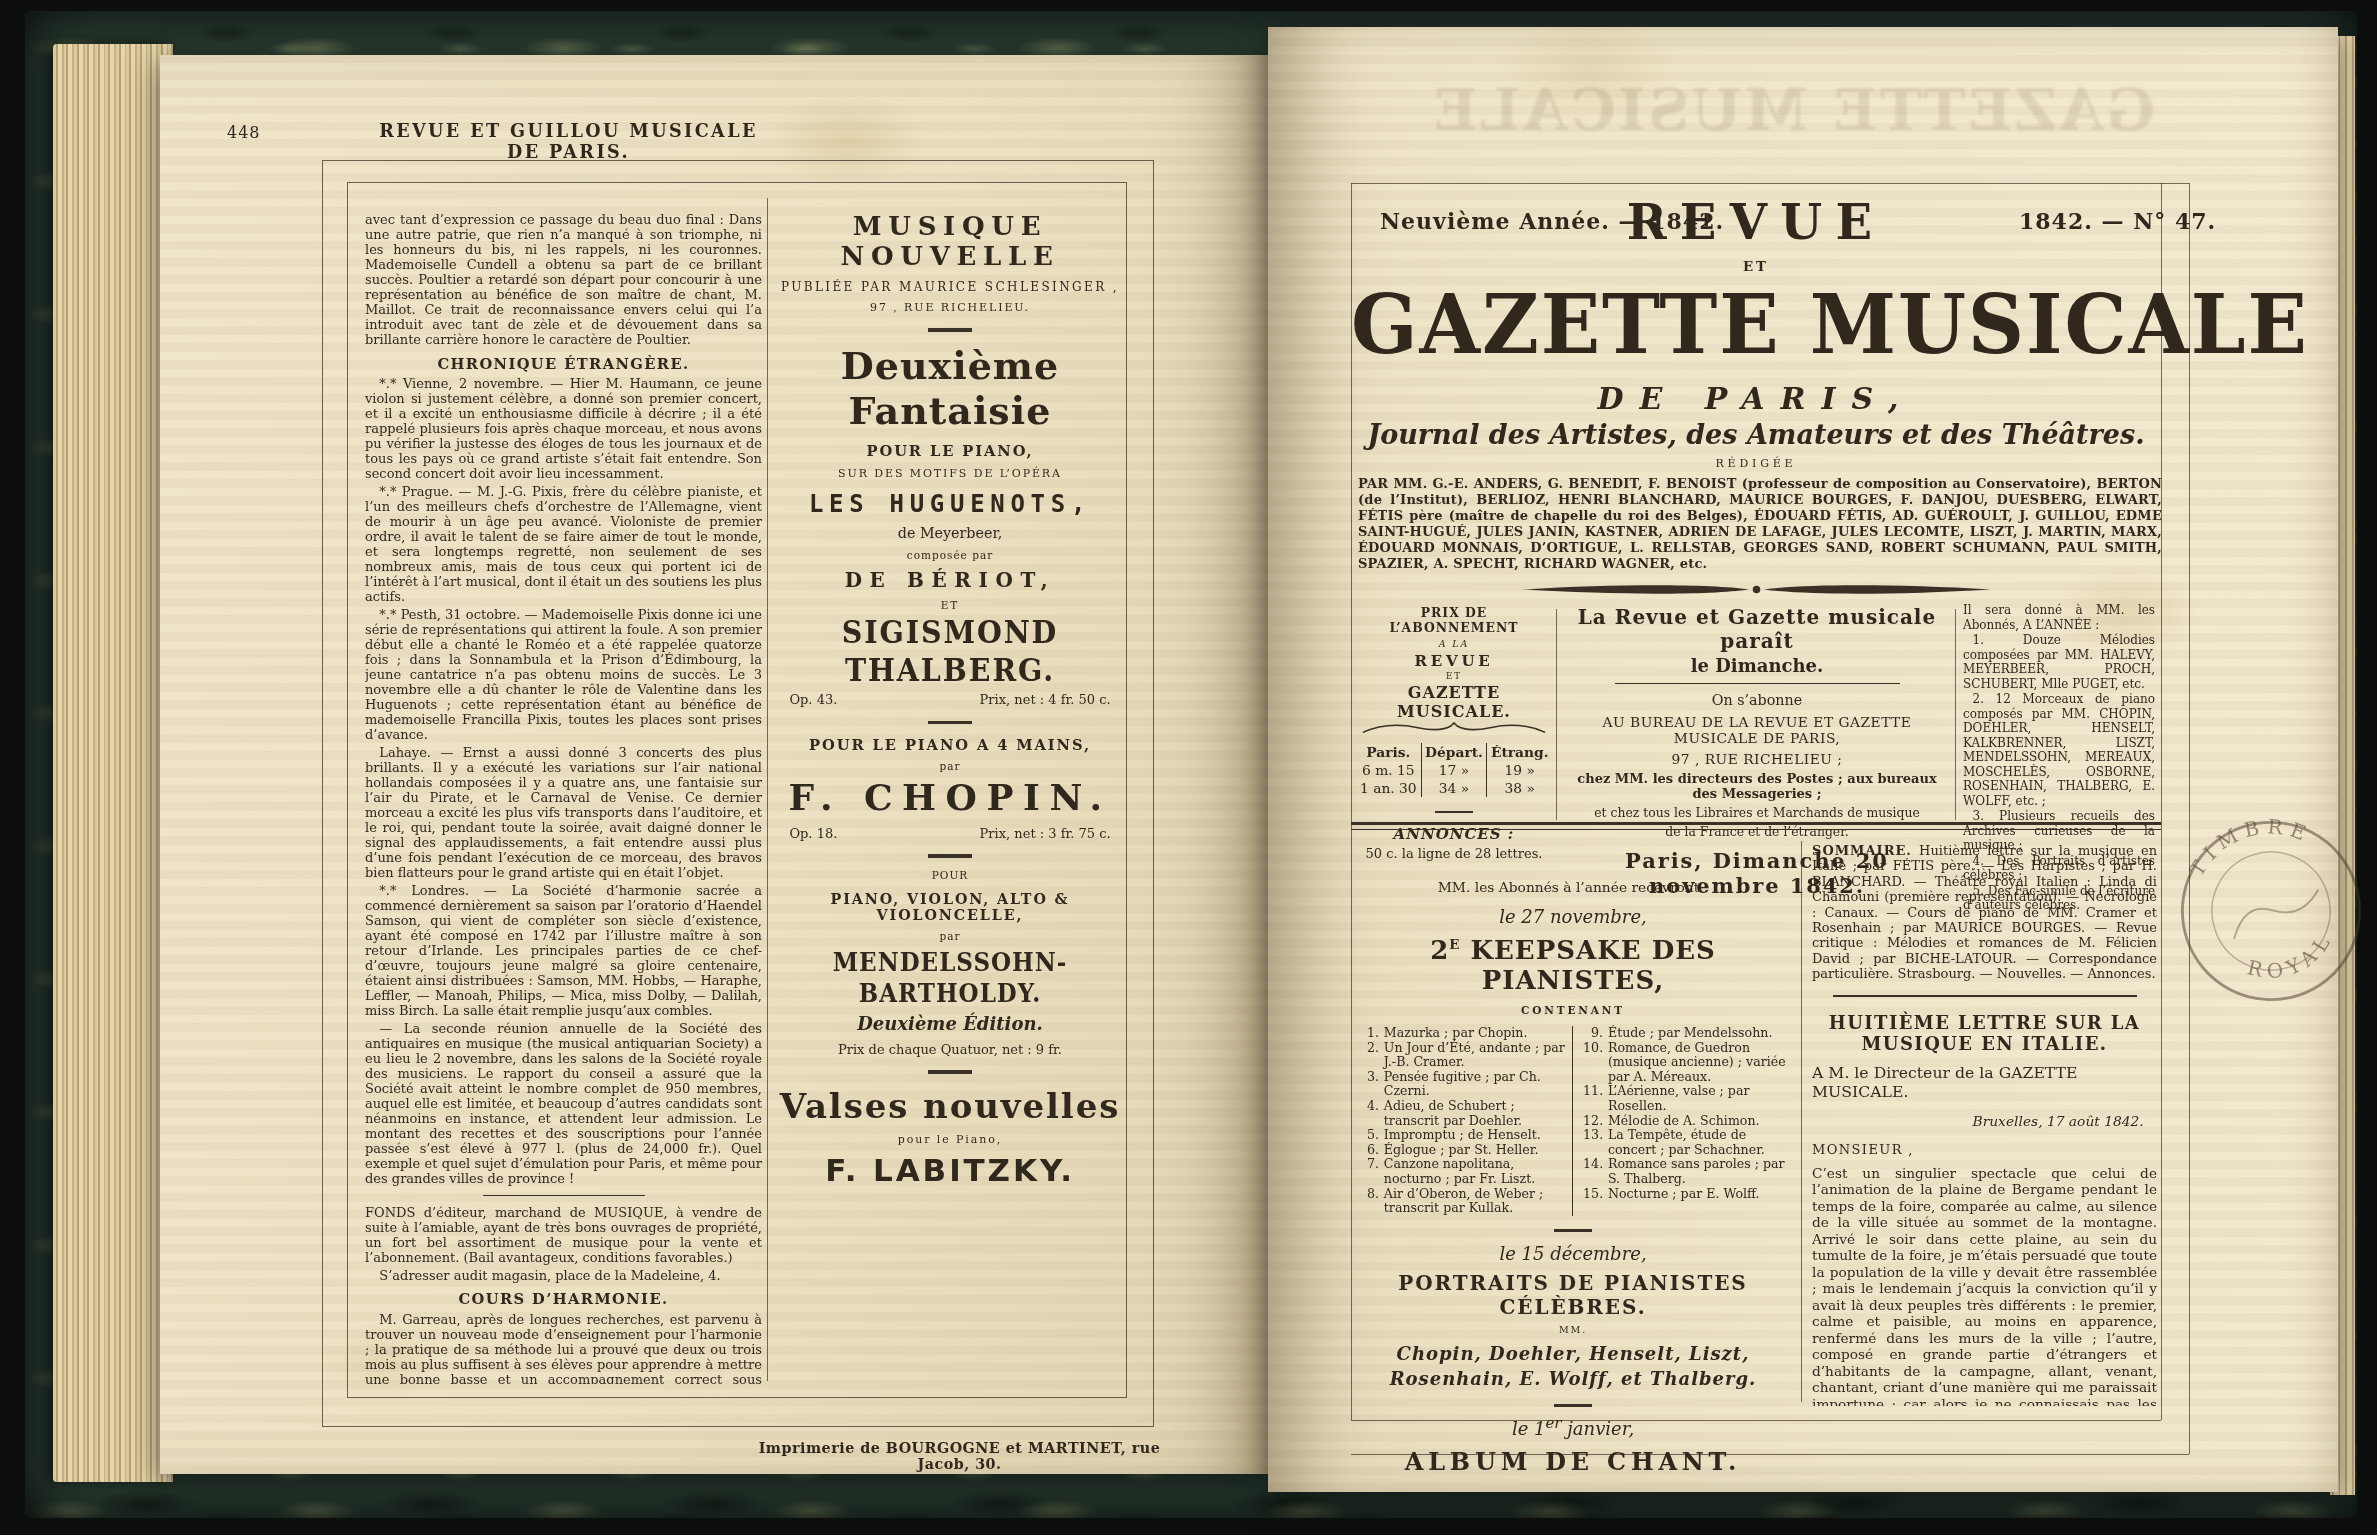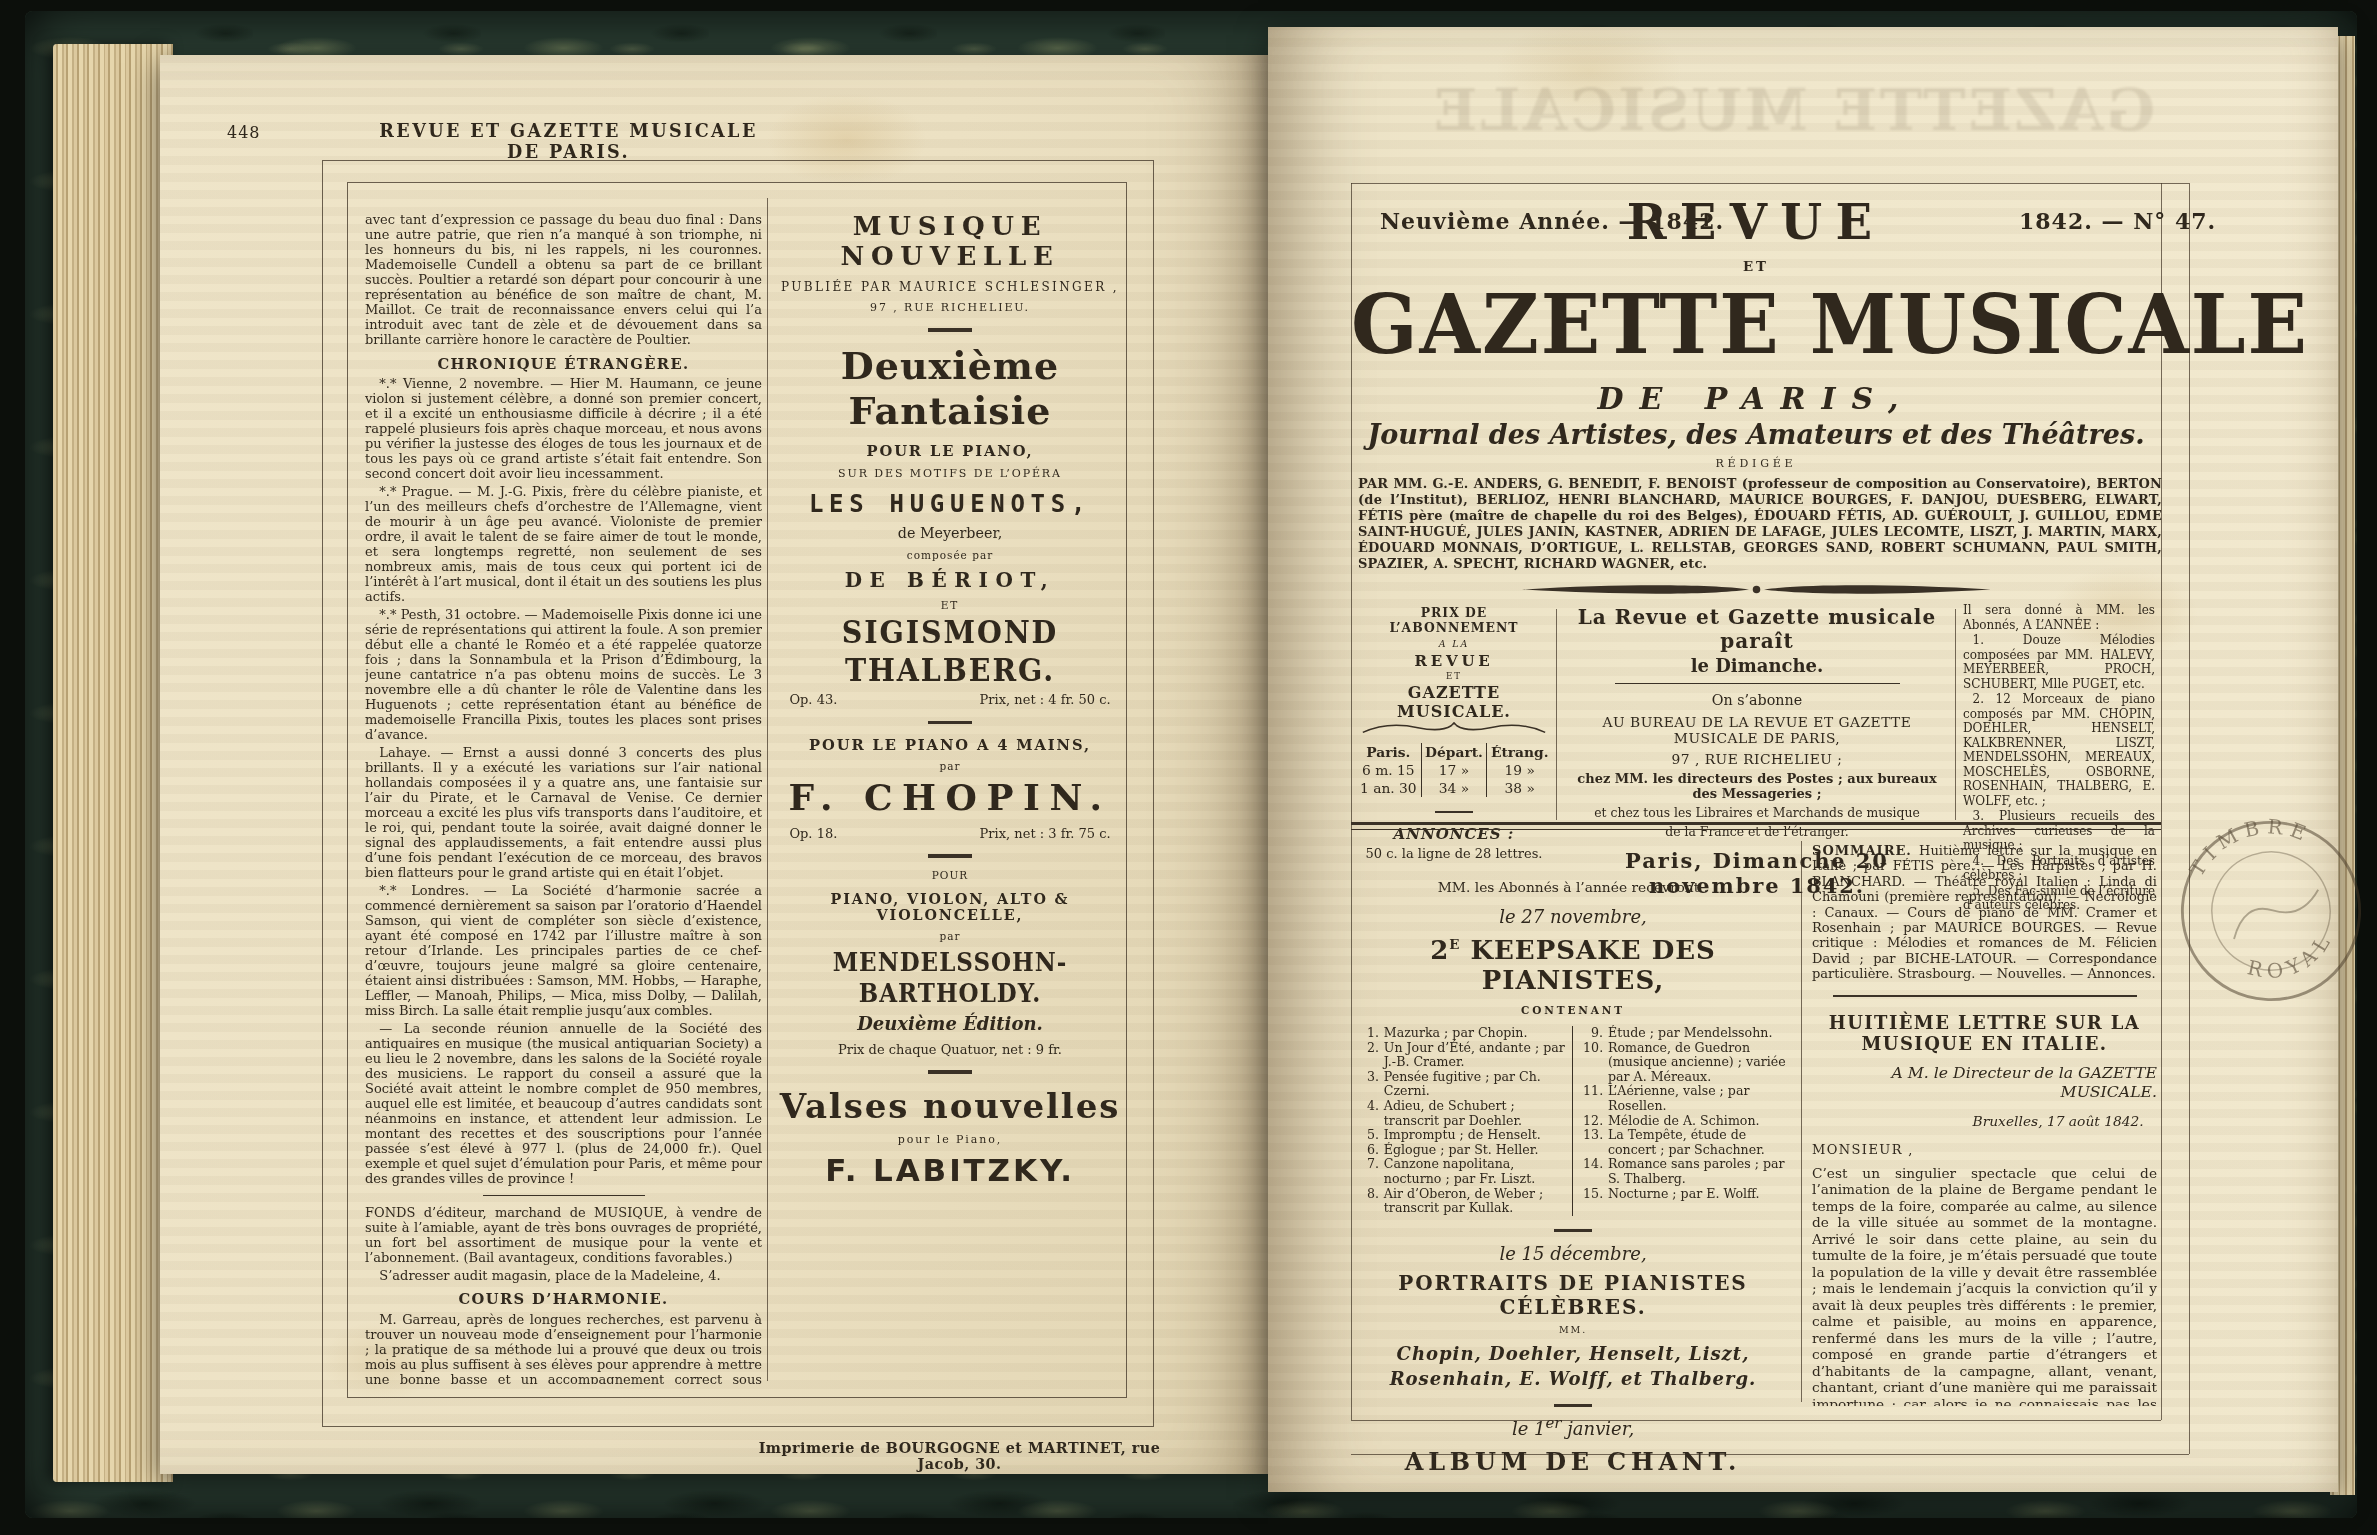--- a/index.html
+++ b/index.html
@@ -121,37 +121,37 @@
   .ks-item{display:flex;}
   .ks-n{width:23px;flex:none;text-align:right;padding-right:4.8px;}
   .ks-t{font-weight:500;}
   .ks-title2{font-size:20px;font-weight:bold;letter-spacing:1.9px;margin-top:7.6px;}
   .ks-mm{font-size:9.5px;letter-spacing:1.9px;margin-top:4.8px;}
   .ks-names{font-size:18px;font-weight:bold;font-style:italic;letter-spacing:1px;margin-top:5.7px;line-height:25px;}
   .ks-title3{font-size:24px;font-weight:bold;letter-spacing:4.8px;margin-top:7.6px;}
   .som{font-size:13px;line-height:15.4px;text-align:justify;}
   .som .lbl{font-weight:bold;letter-spacing:1px;}
   .let-title{font-size:18px;font-weight:bold;letter-spacing:1.4px;text-align:center;}
-  .let-sub{font-size:15.7px;font-style:italic;text-align:right;margin-top:9.5px;}
+  .let-sub{font-size:15.7px;text-align:left;margin-top:9.5px;}
   .let-date{font-size:13.8px;font-style:italic;text-align:right;margin-top:11.4px;padding-right:13.3px;}
   .let-sal{font-size:13px;letter-spacing:1.4px;margin-top:13.3px;}
   .let-p{font-size:13.7px;line-height:16.5px;text-align:justify;hyphens:auto;margin-top:7.6px;}
   .stamp{position:absolute;left:2170px;top:810px;width:202px;height:202px;opacity:.85;}
   sup{line-height:0;}
 </style>
 </head>
 <body>
 
 <div class="cover"></div>
 <div class="stack-left"></div>
 <div class="stack-right"></div>
 
 <div class="page page-left">
   <div class="abs lp-pagenum" style="left:67px;top:68px;">448</div>
-  <div class="abs lp-runtitle ctr" style="left:204px;top:65px;width:409px;">REVUE ET GAZETTE MUSICALE DE PARIS.</div>
+  <div class="abs lp-runtitle ctr" style="left:204px;top:65px;width:409px;">REVUE ET GUILLOU MUSICALE DE PARIS.</div>
 
   <div class="frame" style="left:162px;top:105px;width:830px;height:1265px;border-width:1.5px;"></div>
   <div class="frame" style="left:187px;top:127px;width:778px;height:1214px;"></div>
   <div class="vline" style="left:607px;top:143px;height:1183px;"></div>
 
   <div class="abs lp-col1" style="left:205px;top:157px;width:397px;height:1172px;">
     <p class="ind0">avec tant d’expression ce passage du beau duo final : Dans une autre patrie, que rien n’a manqué à son triomphe, ni les honneurs du bis, ni les rappels, ni les couronnes. Mademoiselle Cundell a obtenu sa part de ce brillant succès. Poultier a retardé son départ pour concourir à une représentation au bénéfice de son maître de chant, M. Maillot. Ce trait de reconnaissance envers celui qui l’a introduit avec tant de zèle et de dévouement dans sa brillante carrière honore le caractère de Poultier.</p>
     <h3 class="chead">CHRONIQUE ÉTRANGÈRE.</h3>
     <p>*.* Vienne, 2 novembre. — Hier M. Haumann, ce jeune violon si justement célèbre, a donné son premier concert, et il a excité un enthousiasme difficile à décrire ; il a été rappelé plusieurs fois après chaque morceau, et nous avons pu vérifier la justesse des éloges de tous les journaux et de tous les pays où ce grand artiste s’était fait entendre. Son second concert doit avoir lieu incessamment.</p>
     <p>*.* Prague. — M. J.-G. Pixis, frère du célèbre pianiste, et l’un des meilleurs chefs d’orchestre de l’Allemagne, vient de mourir à un âge peu avancé. Violoniste de premier ordre, il avait le talent de se faire aimer de tout le monde, et sera longtemps regretté, non seulement de ses nombreux amis, mais de tous ceux qui portent ici de l’intérêt à l’art musical, dont il était un des soutiens les plus actifs.</p>

